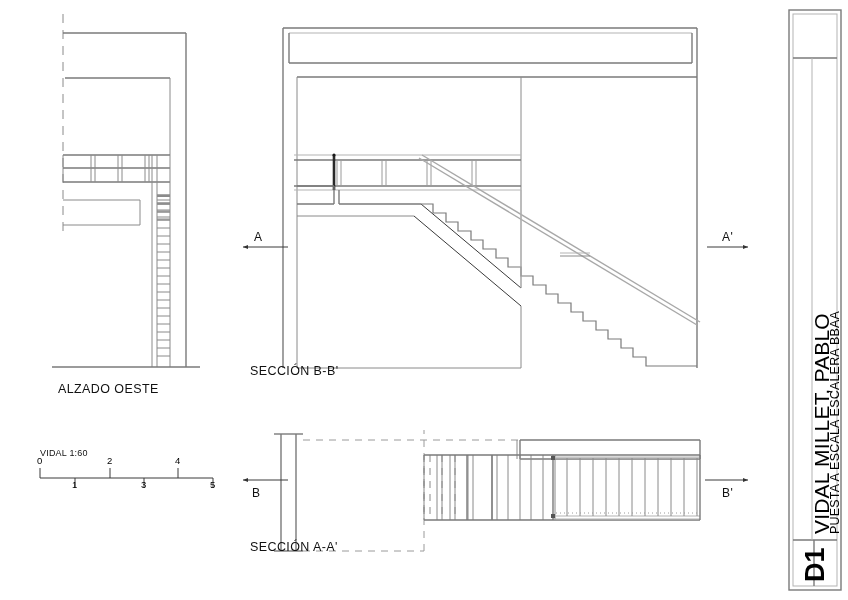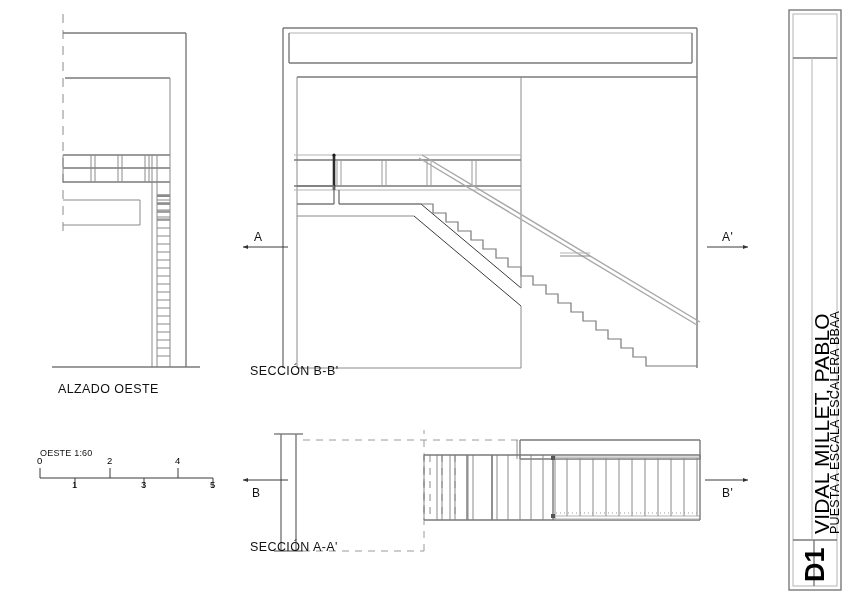--- a/index.html
+++ b/index.html
@@ -353,21 +353,21 @@
   <div class="lbl" style="left:250px;top:540px;">SECCIÓN A-A'</div>
 
   <div class="lbl marker-lbl" style="left:254px;top:230px;">A</div>
 
   <div class="lbl marker-lbl" style="left:722px;top:230px;">A'</div>
 
   <div class="lbl marker-lbl" style="left:252px;top:486px;">B</div>
 
   <div class="lbl marker-lbl" style="left:722px;top:486px;">B'</div>
 
-  <div class="lbl lbl-sm" style="left:40px;top:448px;">OESTE 1:60</div>
+  <div class="lbl lbl-sm" style="left:40px;top:448px;">VIDAL 1:60</div>
 
   <div class="scale-num" style="left:37px;top:455px;">0</div>
   <div class="scale-num" style="left:107px;top:455px;">2</div>
   <div class="scale-num" style="left:175px;top:455px;">4</div>
 
   <div class="scale-num" style="left:72px;top:479px;">1</div>
   <div class="scale-num" style="left:141px;top:479px;">3</div>
   <div class="scale-num" style="left:210px;top:479px;">5</div>
 
   <div class="tb-text tb-name" style="left:810px;top:534px;transform:rotate(-90deg);">VIDAL MILLET, PABLO</div>

